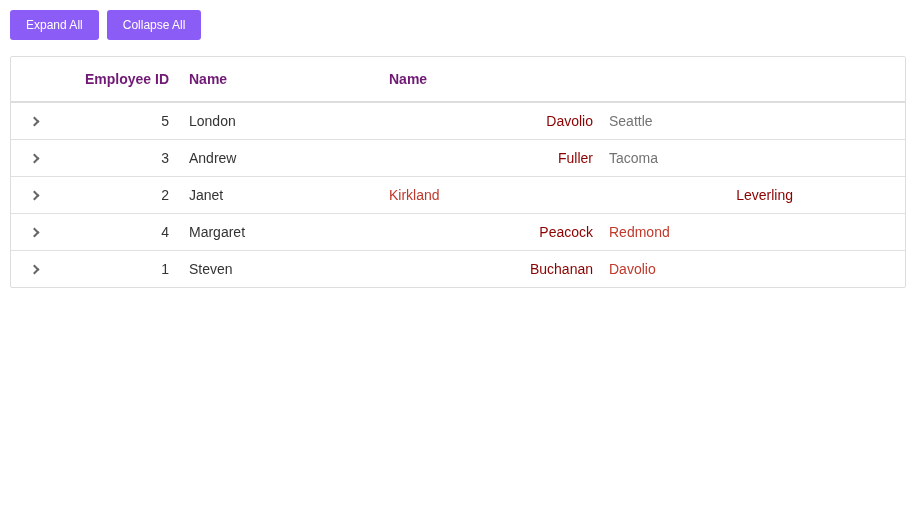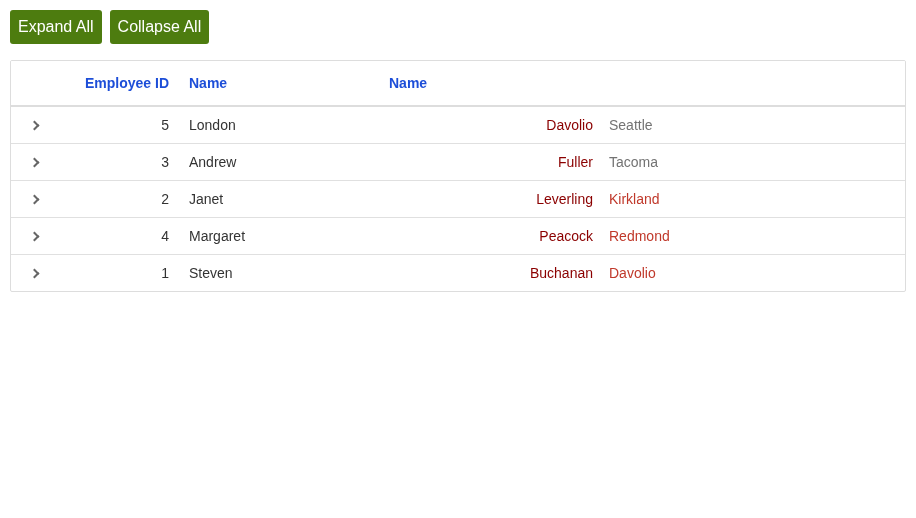--- a/index.html
+++ b/index.html
@@ -16,46 +16,46 @@
       padding: 10px;
     }
 
     .toolbar {
       display: flex;
       gap: 8px;
       margin-bottom: 16px;
     }
 
     .toolbar-btn {
-      background: #4d7c0f;
+      background: #8b5cf6;
       color: #fff;
       border: none;
-      padding: 8px 8px;
-      font-size: 16px;
+      padding: 8px 16px;
+      font-size: 12px;
       cursor: pointer;
       border-radius: 3px;
     }
 
     .grid-container {
       border: 1px solid #ddd;
       border-radius: 2px;
       overflow: hidden;
     }
 
     .grid-header {
       display: grid;
       grid-template-columns: 40px 130px 200px 220px 200px;
       background: #fff;
       border-bottom: 2px solid #ddd;
       padding: 10px 0;
     }
 
     .grid-header-cell {
       font-weight: bold;
-      color: #1d4ed8;
+      color: #701a75;
       padding: 4px 8px;
     }
 
     .grid-row {
       display: grid;
       grid-template-columns: 40px 130px 200px 220px 200px;
       border-bottom: 1px solid #e0e0e0;
       align-items: center;
       padding: 6px 0;
       cursor: pointer;
@@ -141,22 +141,22 @@
         <div class="cell">Andrew</div>
         <div class="cell cell-lastname">Fuller</div>
         <div class="cell cell-city-normal">Tacoma</div>
       </div>
       <div class="grid-row">
         <div class="expand-icon">
           <span class="chevron"></span>
         </div>
         <div class="cell cell-id">2</div>
         <div class="cell">Janet</div>
+        <div class="cell cell-city-red">Kirkland</div>
         <div class="cell cell-lastname">Leverling</div>
-        <div class="cell cell-city-red">Kirkland</div>
       </div>
       <div class="grid-row">
         <div class="expand-icon">
           <span class="chevron"></span>
         </div>
         <div class="cell cell-id">4</div>
         <div class="cell">Margaret</div>
         <div class="cell cell-lastname">Peacock</div>
         <div class="cell cell-city-red">Redmond</div>
       </div>

